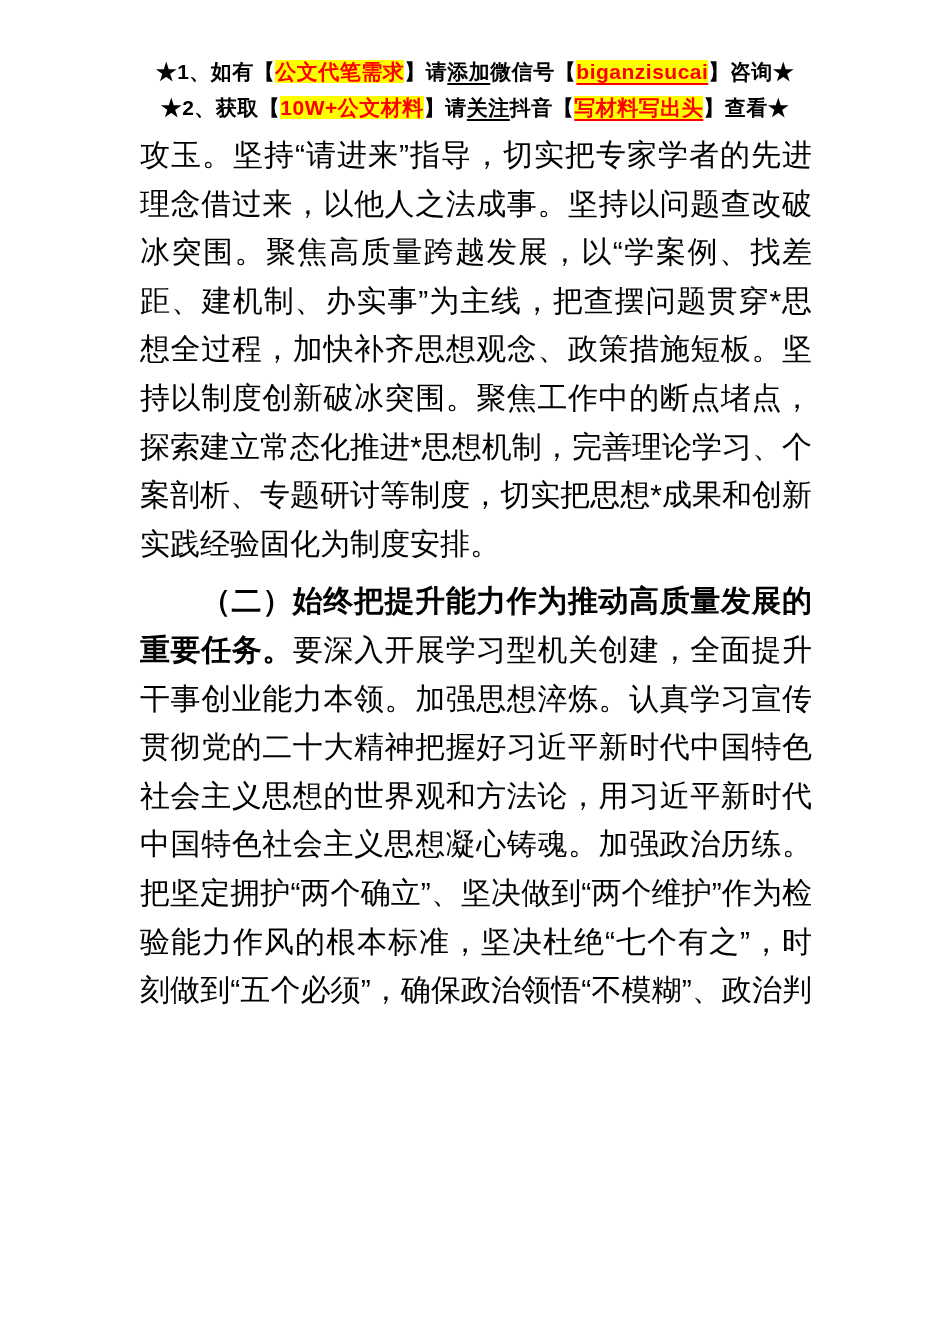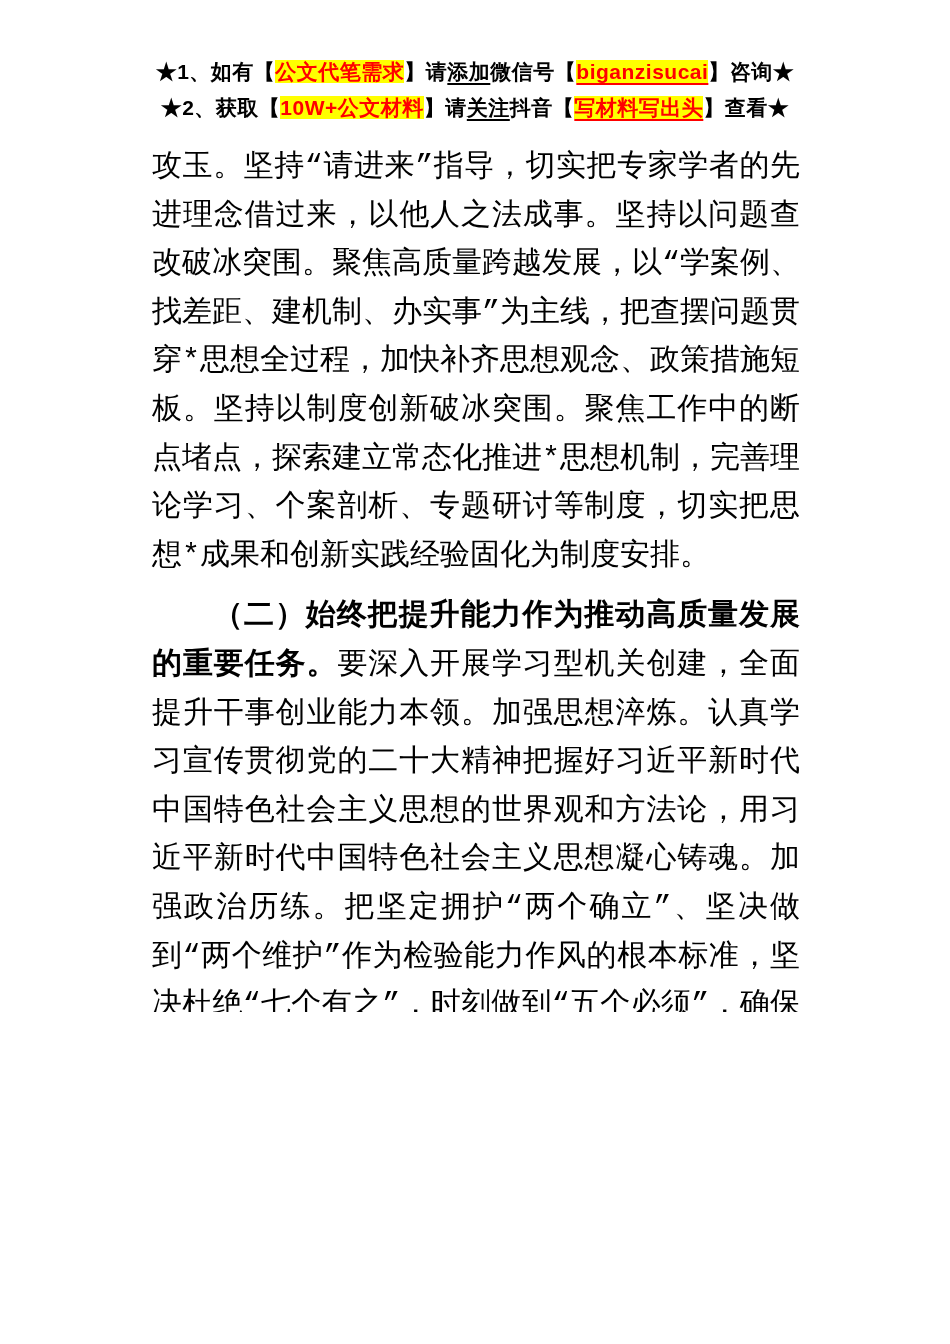--- a/index.html
+++ b/index.html
@@ -46,23 +46,22 @@
     top: 131px;
     left: 140px;
     width: 672px;
     font-size: 30px;
     line-height: 48.6px;
     text-align: justify;
     text-justify: inter-ideograph;
     color: #000000;
   }
   .doc-body p {
-    margin: 12px;
+    margin: 0;
     padding: 0;
-    font-family: Liberation Mono, monospace;
   }
   .para-2 {
     margin-top: 9px !important;
     text-indent: 61px;
   }
   .bold-lead {
     font-weight: 700;
   }
 </style>
 </head>

